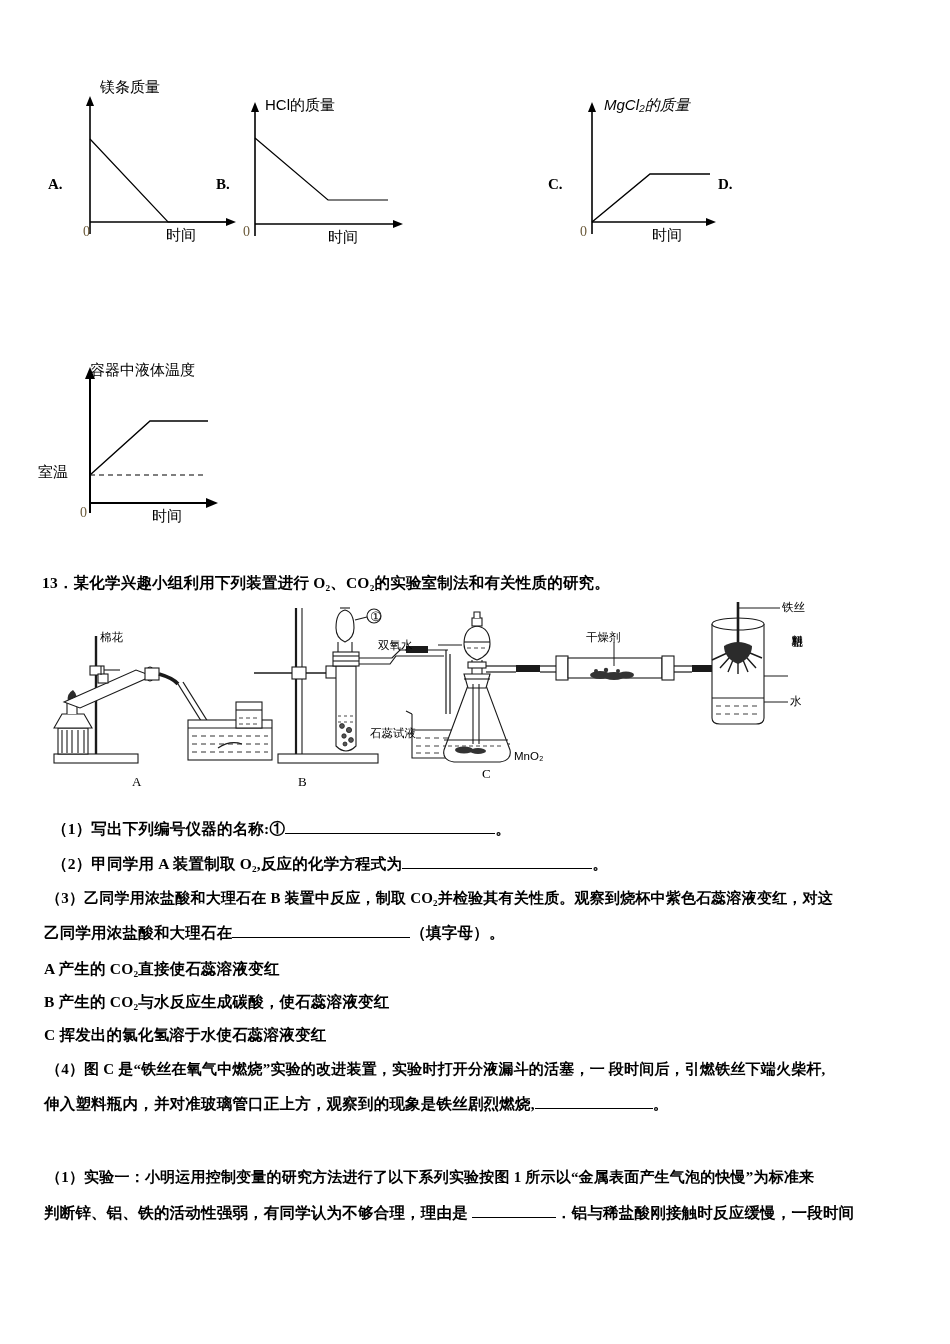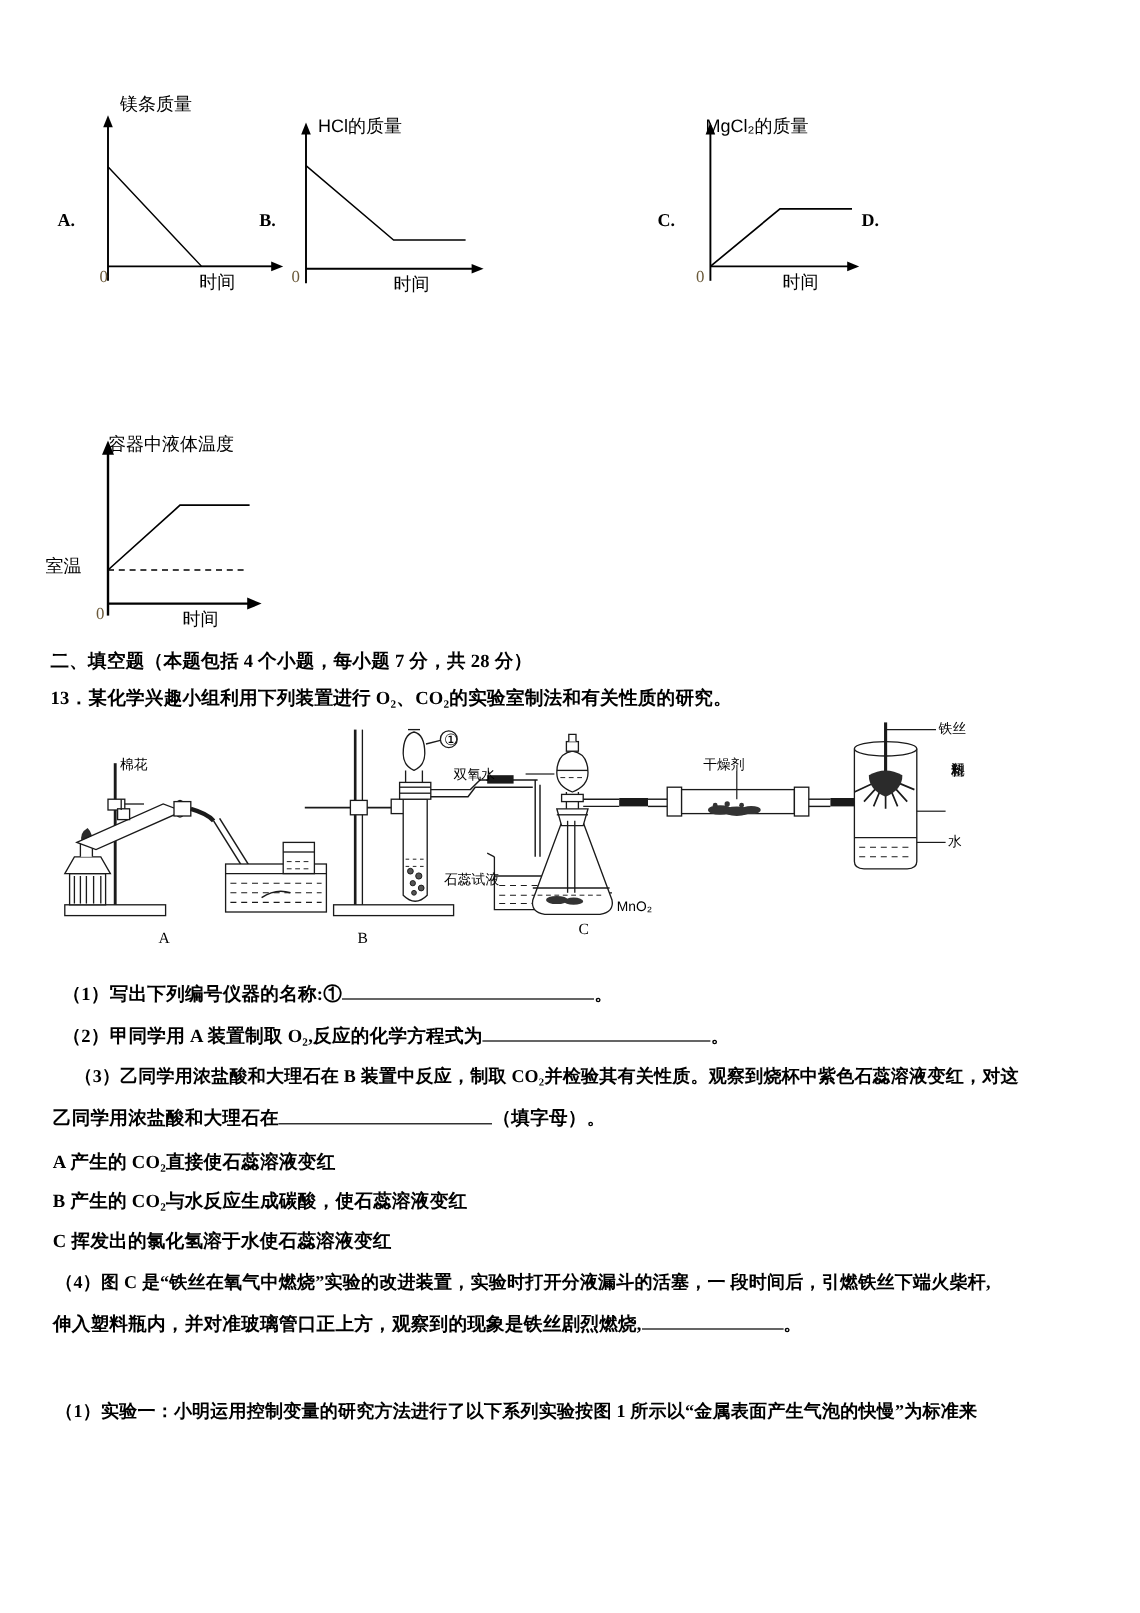--- a/index.html
+++ b/index.html
@@ -156,21 +156,21 @@
 
     <div class="opt" style="left:548px; top:92px;">C.</div>
     <div class="chart" style="left:580px; top:14px;">
       <svg width="190" height="150" viewBox="0 0 190 150">
         <line x1="12" y1="136" x2="12" y2="12" stroke="#000" stroke-width="1.6"></line>
         <polygon points="12,4 8,14 16,14" fill="#000"></polygon>
         <line x1="12" y1="124" x2="128" y2="124" stroke="#000" stroke-width="1.6"></line>
         <polygon points="136,124 126,120 126,128" fill="#000"></polygon>
         <polyline points="12,124 70,76 130,76" fill="none" stroke="#000" stroke-width="1.4"></polyline>
       </svg>
-      <div class="yname serif" style="left:8px; top:-2px;">MgCl₂的质量</div>
+      <div class="yname serif" style="left:24px; top:-2px;font-style:italic;">MgCl₂的质量</div>
       <div class="zero" style="left:0px; top:126px;">0</div>
       <div class="xname" style="left:72px; top:128px;">时间</div>
     </div>
 
     <div class="opt" style="left:718px; top:92px;">D.</div>
   </div>
 
   <div class="temp-chart">
     <svg width="260" height="160" viewBox="0 0 260 160" style="position:absolute; left:78px; top:8px;">
       <line x1="12" y1="150" x2="12" y2="14" stroke="#000" stroke-width="2"></line>
@@ -179,21 +179,20 @@
       <polygon points="140,140 128,135 128,145" fill="#000"></polygon>
       <line x1="12" y1="112" x2="128" y2="112" stroke="#000" stroke-width="1.2" stroke-dasharray="5,4"></line>
       <polyline points="12,112 72,58 130,58" fill="none" stroke="#000" stroke-width="1.4"></polyline>
     </svg>
     <div class="yname" style="left:90px; top:6px; font-size:15px;">容器中液体温度</div>
     <div class="roomtemp" style="left:38px; top:108px;">室温</div>
     <div class="zero" style="left:80px; top:150px;">0</div>
     <div class="xname" style="left:152px; top:152px;">时间</div>
   </div>
 
-  <div class="txt" style="left:42px; top:540px;">二、填空题（本题包括 4 个小题，每小题 7 分，共 28 分）</div>
 
   <div class="txt" style="left:42px; top:571px;">13．某化学兴趣小组利用下列装置进行 O₂、CO₂的实验室制法和有关性质的研究。</div>
 
   <div class="apparatus">
     <svg width="880" height="200" viewBox="0 0 880 200">
       <g fill="none" stroke="#1a1a1a" stroke-width="1.1">
 
         <rect x="14" y="156" width="84" height="9" fill="#ffffff"></rect>
         <line x1="56" y1="156" x2="56" y2="38" stroke-width="2.4"></line>
 
@@ -380,33 +379,36 @@
   </div>
 
   <div class="txt" style="left:52px; top:817px;">
     <span>（1）</span><span>写出下列编号仪器的名称:①</span><span class="blank" style="width:210px;"></span><span>。</span>
   </div>
 
   <div class="txt" style="left:52px; top:852px;">
     <span>（2）</span><span>甲同学用 A 装置制取 O₂,反应的化学方程式为</span><span class="blank" style="width:190px;"></span><span>。</span>
   </div>
 
-  <div class="txt" style="left:46px; top:887px; font-size:15px;margin-left:16px;">（3）乙同学用浓盐酸和大理石在 B 装置中反应，制取 CO₂并检验其有关性质。观察到烧杯中紫色石蕊溶液变红，对这</div>
+  <div class="txt" style="left:46px; top:887px; font-size:15px;">（3）乙同学用浓盐酸和大理石在 B 装置中反应，制取 CO₂并检验其有关性质。观察到烧杯中紫色石蕊溶液变红，对这</div>
 
   <div class="txt" style="left:44px; top:921px;">
     <span>乙同学用浓盐酸和大理石在</span><span class="blank" style="width:178px;"></span><span>（填字母）。</span>
   </div>
 
   <div class="txt" style="left:44px; top:957px;">A 产生的 CO₂直接使石蕊溶液变红</div>
   <div class="txt" style="left:44px; top:990px;">B 产生的 CO₂与水反应生成碳酸，使石蕊溶液变红</div>
   <div class="txt" style="left:44px; top:1023px;">C 挥发出的氯化氢溶于水使石蕊溶液变红</div>
 
   <div class="txt" style="left:46px; top:1058px; font-size:15px;">（4）图 C 是“铁丝在氧气中燃烧”实验的改进装置，实验时打开分液漏斗的活塞，一 段时间后，引燃铁丝下端火柴杆,</div>
 
   <div class="txt" style="left:44px; top:1092px;">
     <span>伸入塑料瓶内，并对准玻璃管口正上方，观察到的现象是铁丝剧烈燃烧,</span><span class="blank" style="width:118px;"></span><span>。</span>
   </div>
 
 
   <div class="txt" style="left:46px; top:1166px; font-size:15px;">（1）实验一：小明运用控制变量的研究方法进行了以下系列实验按图 1 所示以“金属表面产生气泡的快慢”为标准来</div>
 
+  <div class="txt" style="left:44px; top:1201px;">
+    <span>判断锌、铝、铁的活动性强弱，有同学认为不够合理，理由是</span>&nbsp;<span class="blank" style="width:84px;"></span><span>．铝与稀盐酸刚接触时反应缓慢，一段时间</span>
+  </div>
 
 </div>
 
 </body></html>

